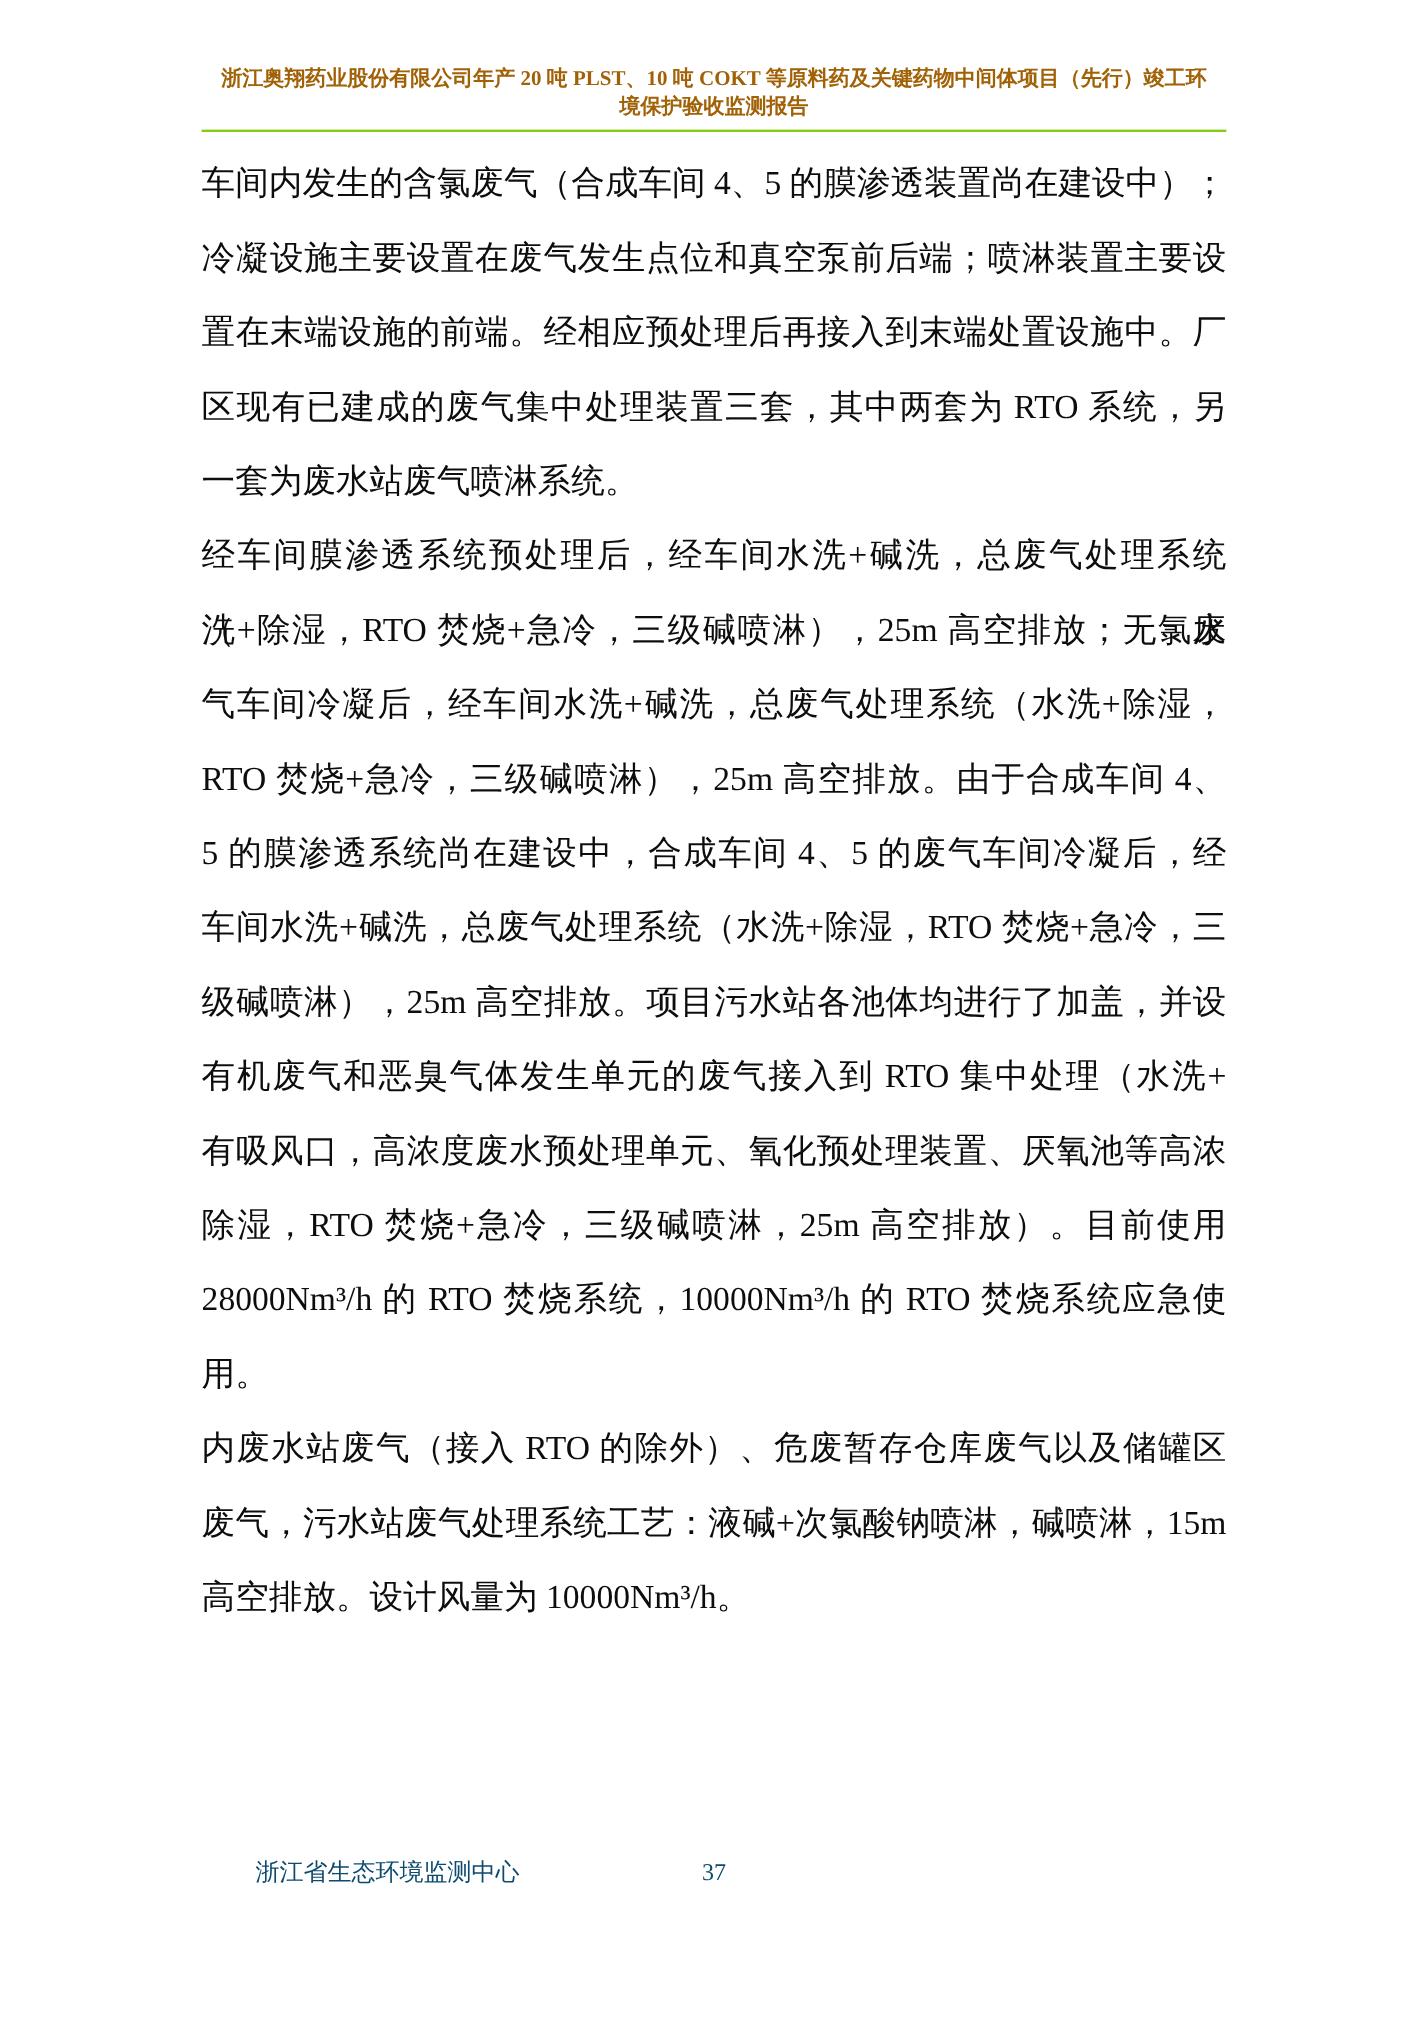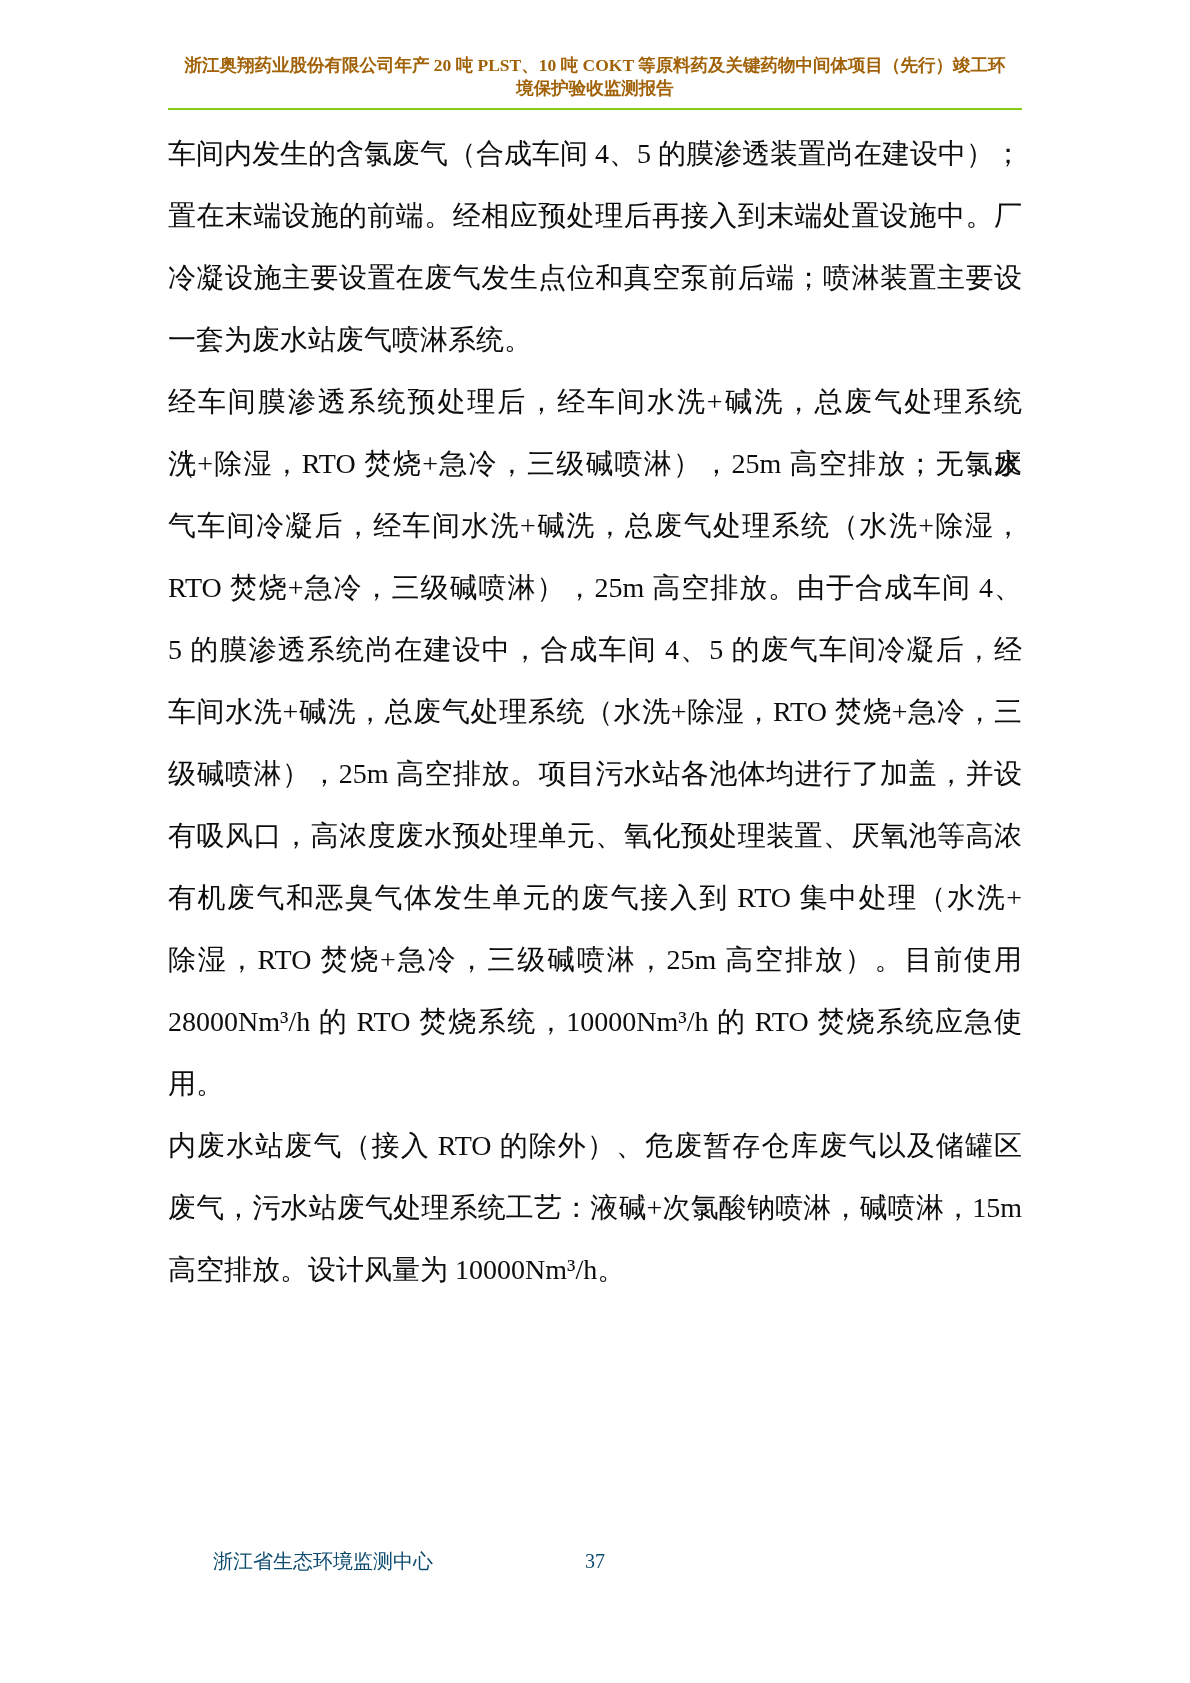--- a/index.html
+++ b/index.html
@@ -77,32 +77,33 @@
 
 <div class="page">
   <div class="content">
     <div class="doc-header">
       <div>浙江奥翔药业股份有限公司年产 20 吨 PLST、10 吨 COKT 等原料药及关键药物中间体项目（先行）竣工环</div>
       <div>境保护验收监测报告</div>
     </div>
 
     <div class="doc-body">
       <div class="line j">车间内发生的含氯废气（合成车间 4、5 的膜渗透装置尚在建设中）；</div>
+      <div class="line j">冷凝设施主要设置在废气发生点位和真空泵前后端；喷淋装置主要设</div>
       <div class="line j">置在末端设施的前端。经相应预处理后再接入到末端处置设施中。厂</div>
-      <div class="line j">冷凝设施主要设置在废气发生点位和真空泵前后端；喷淋装置主要设</div>
+      <div class="line j">区现有已建成的废气集中处理装置三套，其中两套为 RTO 系统，另</div>
       <div class="line">一套为废水站废气喷淋系统。</div>
       <div class="line j">经车间膜渗透系统预处理后，经车间水洗+碱洗，总废气处理系统（水</div>
       <div class="line j">洗+除湿，RTO 焚烧+急冷，三级碱喷淋），25m 高空排放；无氯废</div>
       <div class="line j">气车间冷凝后，经车间水洗+碱洗，总废气处理系统（水洗+除湿，</div>
       <div class="line j">RTO 焚烧+急冷，三级碱喷淋），25m 高空排放。由于合成车间 4、</div>
       <div class="line j">5 的膜渗透系统尚在建设中，合成车间 4、5 的废气车间冷凝后，经</div>
       <div class="line j">车间水洗+碱洗，总废气处理系统（水洗+除湿，RTO 焚烧+急冷，三</div>
       <div class="line j">级碱喷淋），25m 高空排放。项目污水站各池体均进行了加盖，并设</div>
+      <div class="line j">有机废气和恶臭气体发生单元的废气接入到 RTO 集中处理（水洗+</div>
       <div class="line j">有吸风口，高浓度废水预处理单元、氧化预处理装置、厌氧池等高浓</div>
-      <div class="line j">有机废气和恶臭气体发生单元的废气接入到 RTO 集中处理（水洗+</div>
       <div class="line j">除湿，RTO 焚烧+急冷，三级碱喷淋，25m 高空排放）。目前使用</div>
       <div class="line j">28000Nm³/h 的 RTO 焚烧系统，10000Nm³/h 的 RTO 焚烧系统应急使</div>
       <div class="line">用。</div>
       <div class="line j">内废水站废气（接入 RTO 的除外）、危废暂存仓库废气以及储罐区</div>
       <div class="line j">废气，污水站废气处理系统工艺：液碱+次氯酸钠喷淋，碱喷淋，15m</div>
       <div class="line">高空排放。设计风量为 10000Nm³/h。</div>
     </div>
   </div>
 
   <div class="doc-footer">

